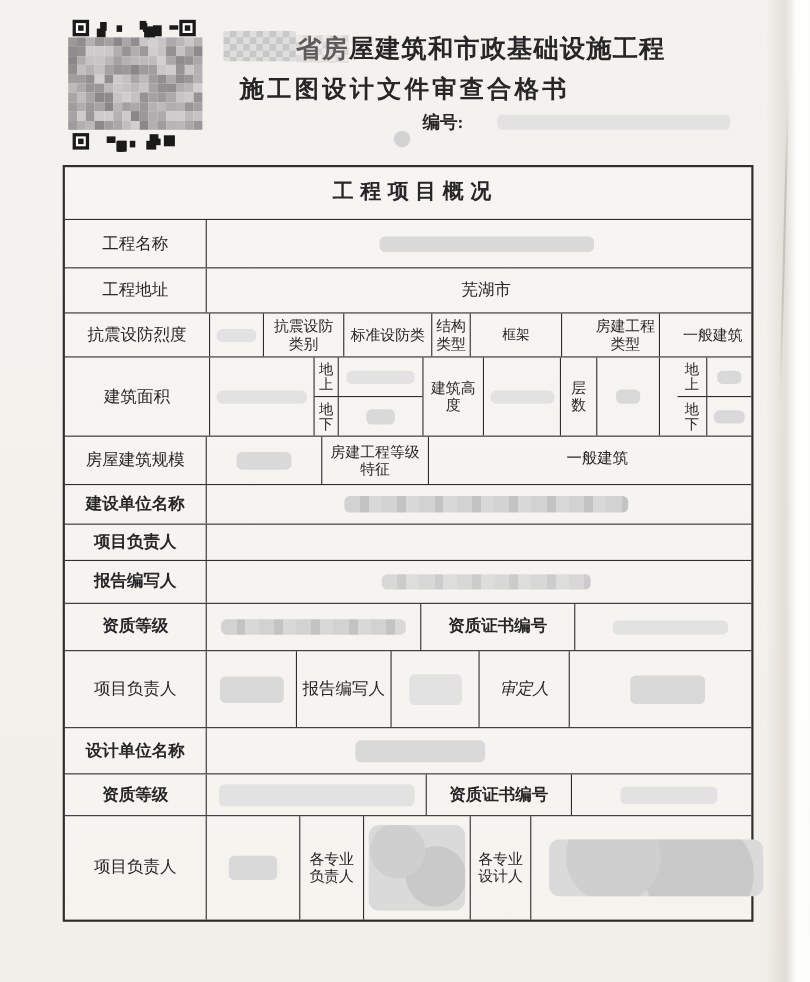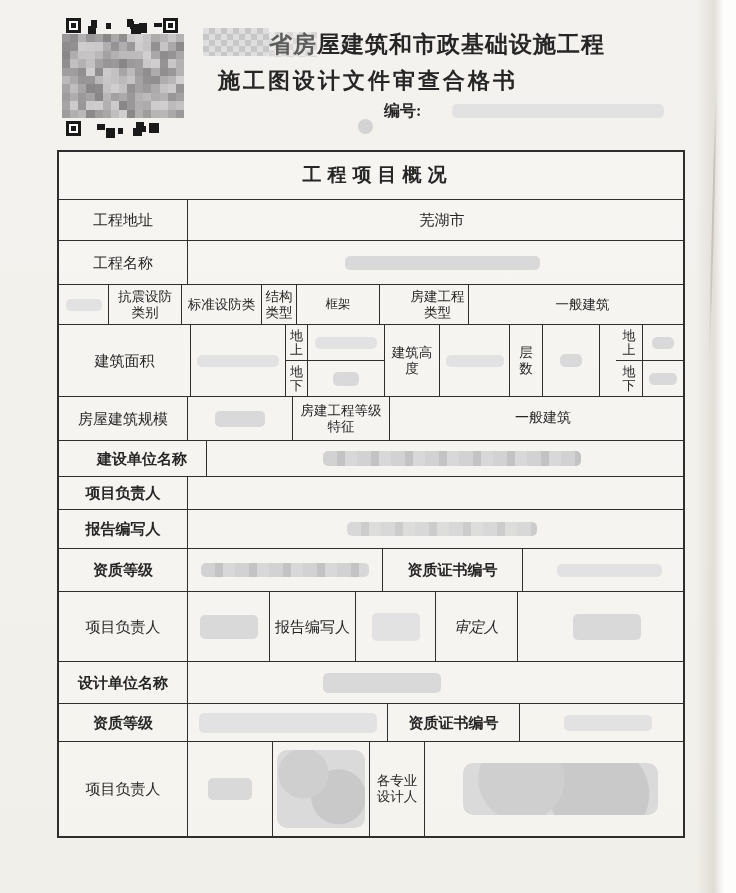--- a/index.html
+++ b/index.html
@@ -261,33 +261,34 @@
   <div class="number-line">编号:</div>
   <div class="number-redact rd light"></div>
   <div class="number-dot"></div>
 
   <div class="tbl">
 
     <div class="r" style="height:47px;">
       <div class="c grow hdr">工程项目概况</div>
     </div>
 
+    <div class="r" style="height:44px;">
+      <div class="c" style="width:128px;">工程名称</div>
+      <div class="c grow">
+          <span class="rd" style="width:195px;height:14px;"></span>
+        </div>
+    </div>
+
     <div class="r" style="height:41px;">
       <div class="c" style="width:128px;">工程地址</div>
       <div class="c grow">芜湖市</div>
     </div>
 
-    <div class="r" style="height:44px;">
-      <div class="c" style="width:128px;">工程名称</div>
-      <div class="c grow">
-          <span class="rd" style="width:195px;height:14px;"></span>
-        </div>
-    </div>
-
     <div class="r" style="height:40px;">
+      <div class="c" style="width:131px;">抗震设防烈度</div>
       <div class="c" style="width:49px;">
           <span class="rd light" style="width:36px;height:12px;"></span>
         </div>
       <div class="c small" style="width:73px;">抗震设防类别</div>
       <div class="c small" style="width:80px;">标准设防类</div>
       <div class="c small" style="width:35px;">结构类型</div>
       <div class="c small" style="width:83px;font-size:12.5px;">框架</div>
       <div class="c small" style="width:89px;padding-left:30px;">房建工程类型</div>
       <div class="c small grow">一般建筑</div>
     </div>
@@ -339,21 +340,21 @@
       <div class="c" style="width:128px;">房屋建筑规模</div>
       <div class="c" style="width:105px;">
           <span class="rd" style="width:50px;height:16px;"></span>
         </div>
       <div class="c small" style="width:97px;">房建工程等级特征</div>
       <div class="c grow" style="font-size:14px;">一般建筑</div>
     </div>
 
 
     <div class="r" style="height:36px;">
-      <div class="c bold" style="width:128px;margin-left:19px;">建设单位名称</div>
+      <div class="c bold" style="width:128px;">建设单位名称</div>
       <div class="c grow">
           <span class="rd ghost" style="width:258px;height:15px;"></span>
         </div>
     </div>
 
     <div class="r" style="height:33px;">
       <div class="c bold" style="width:128px;">项目负责人</div>
       <div class="c grow"></div>
     </div>
 
@@ -406,20 +407,21 @@
       <div class="c grow">
           <span class="rd light" style="width:88px;height:16px;"></span>
         </div>
     </div>
 
     <div class="r" style="height:95px;">
       <div class="c" style="width:128px;">项目负责人</div>
       <div class="c" style="width:85px;">
           <span class="rd" style="width:44px;height:22px;"></span>
         </div>
+      <div class="c small" style="width:58px;">各专业负责人</div>
       <div class="c" style="width:97px;">
           <span class="rd big" style="width:88px;height:78px;"></span>
         </div>
       <div class="c small" style="width:55px;">各专业设计人</div>
       <div class="c grow">
           <span class="rd big" style="width:195px;height:52px;"></span>
         </div>
     </div>
 
   </div>

